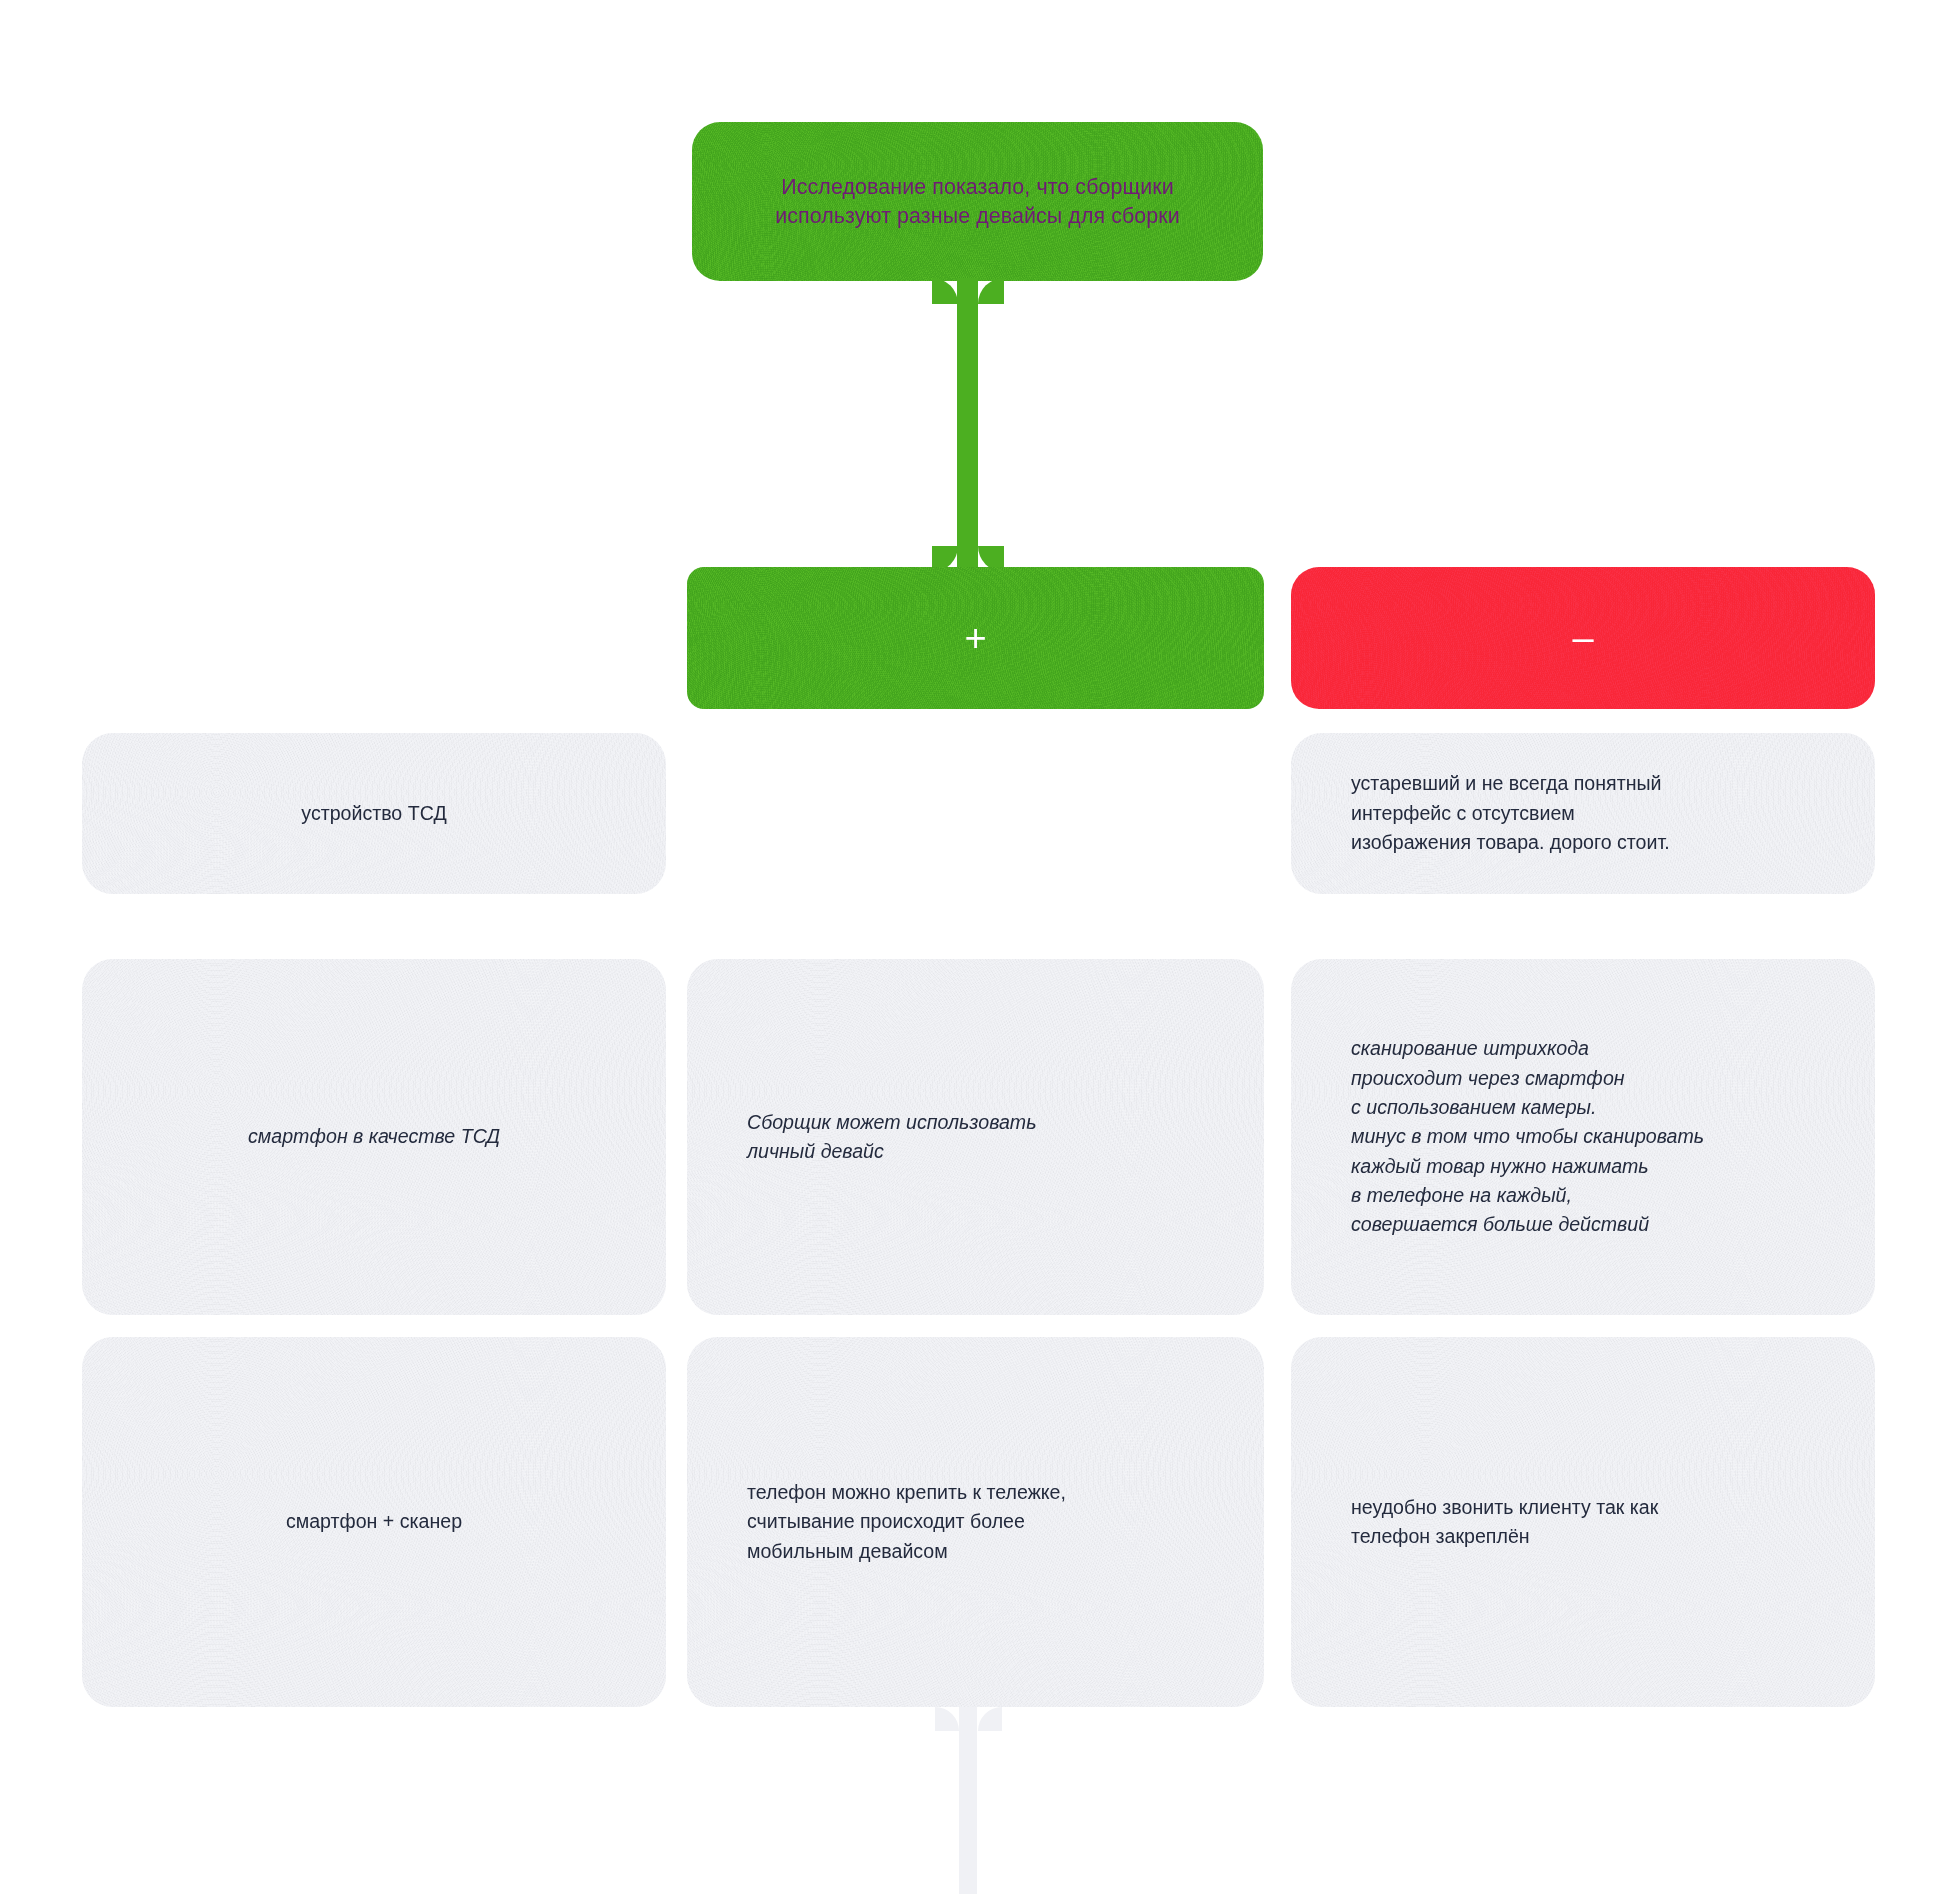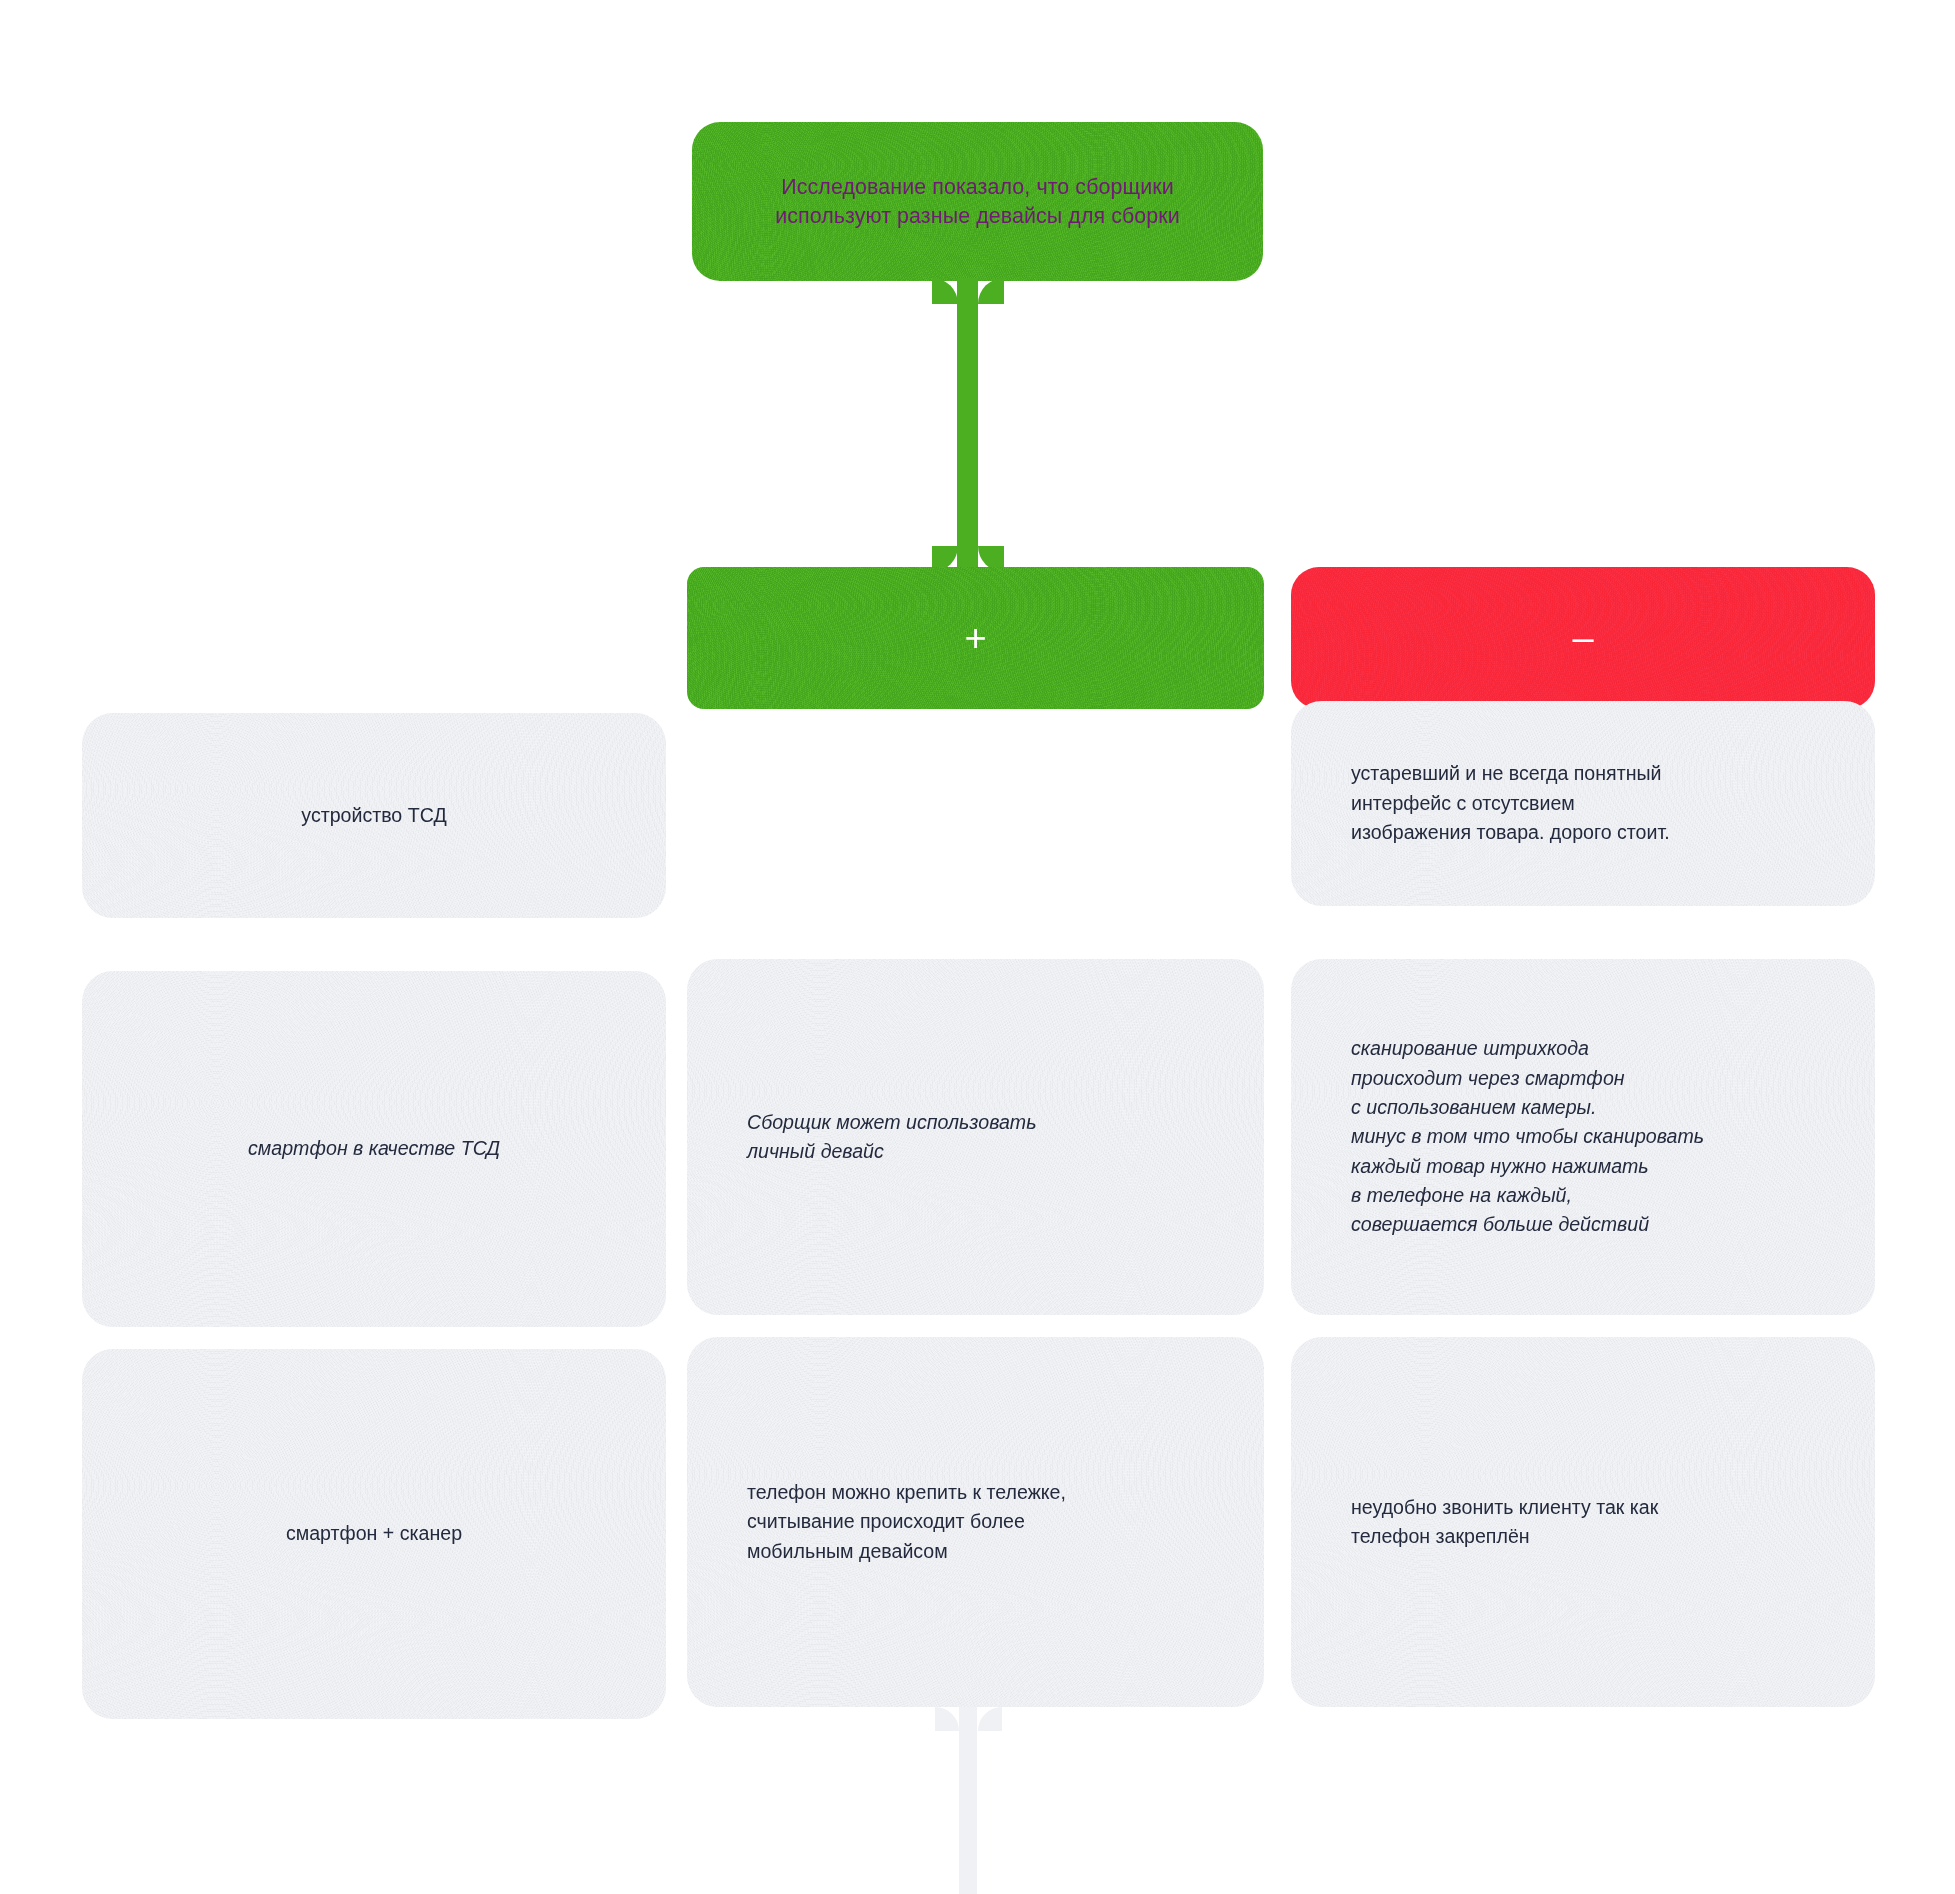--- a/index.html
+++ b/index.html
@@ -162,26 +162,26 @@
     color: #232a3d;
     font-size: 19.6px;
     line-height: 1.5;
     white-space: pre-line;
   }
   .c-center { justify-content: center; }
   .c-center .cell-text { text-align: center; }
   .c-left .cell-text { text-align: left; padding-left: 60px; }
 
   
-  .col1 { left: 82px;  width: 584px; margin-top: 12px; }
+  .col1 { left: 82px;  width: 584px; }
   .col2 { left: 687px; width: 577px; }
   .col3 { left: 1291px; width: 584px; }
 
   
-  .row1 { top: 701px; height: 205px; }
+  .row1 { top: 733px; height: 161px; }
   .row2 { top: 959px; height: 356px; font-style: italic; }
   .row3 { top: 1337px; height: 370px; }
 </style>
 </head>
 <body>
 
 <div class="canvas">
 
   <div class="top-callout noise">
     <div class="top-callout-text">Исследование показало, что сборщики

